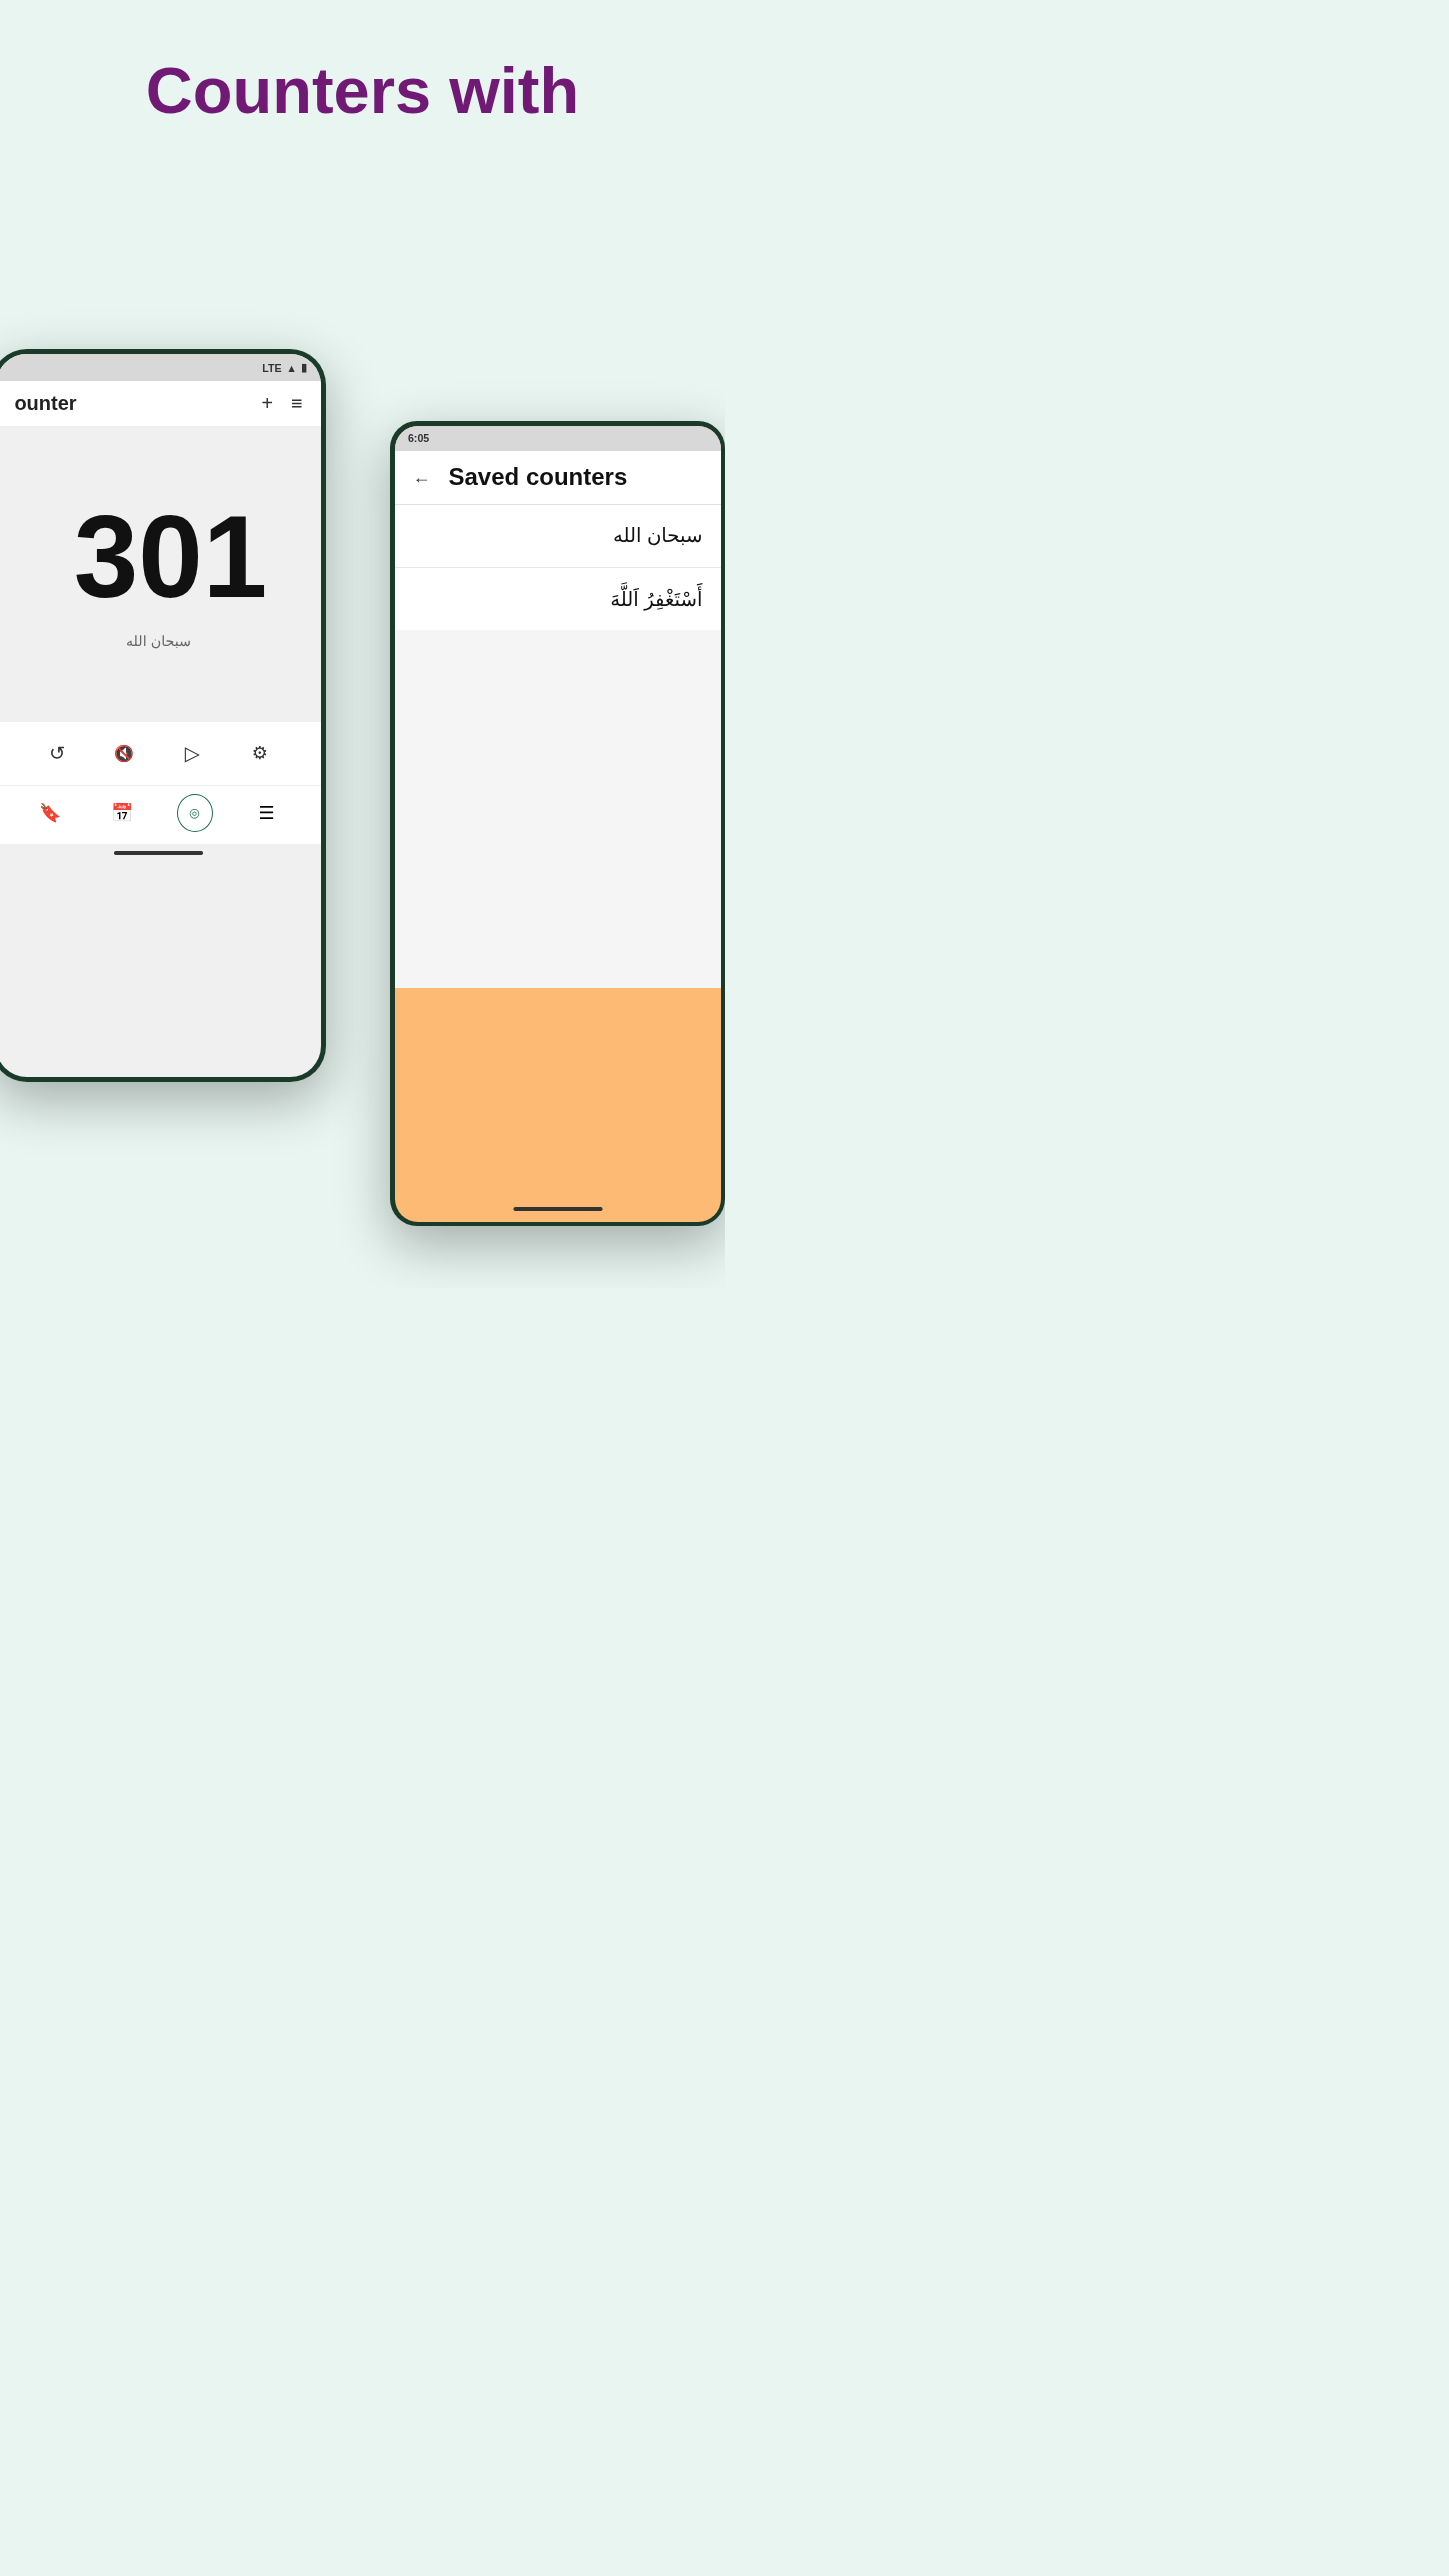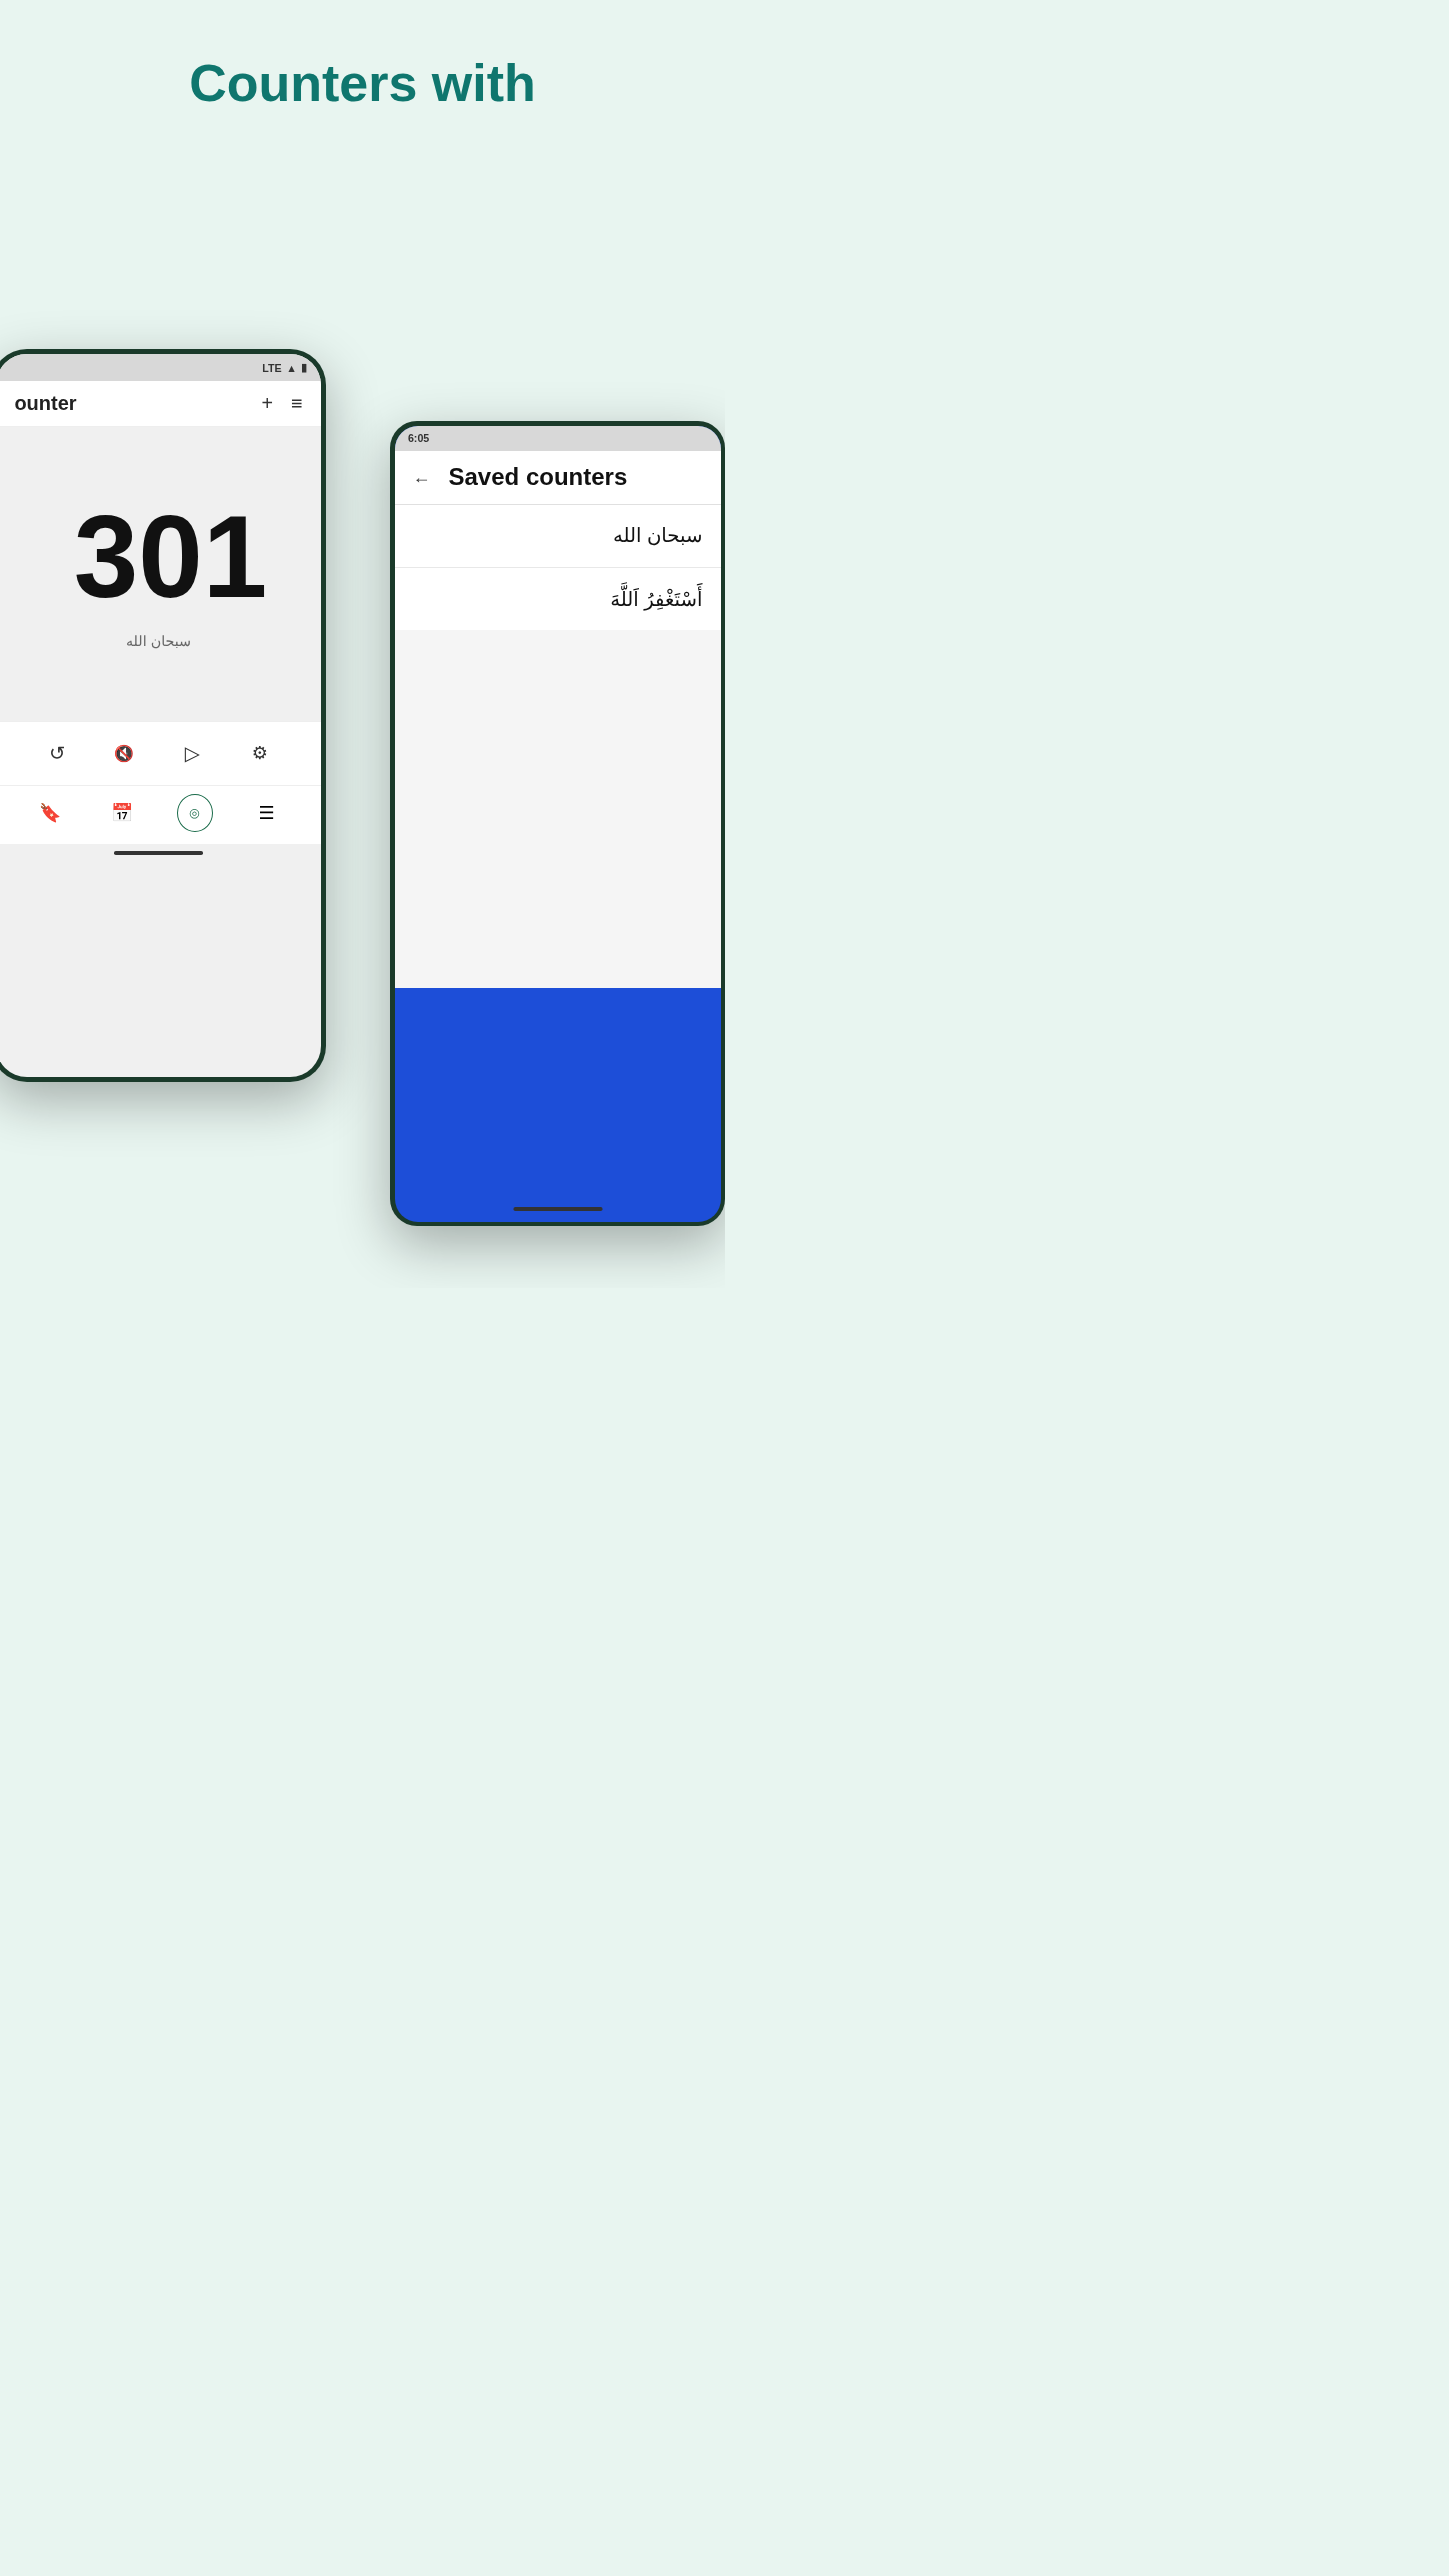--- a/index.html
+++ b/index.html
@@ -9,22 +9,22 @@
       height: 1288px;
       background-color: #e8f5f0;
       font-family: -apple-system, BlinkMacSystemFont, 'Segoe UI', sans-serif;
       overflow: hidden;
       position: relative;
     }
 
     .page-title {
       text-align: center;
       padding: 54px 36px 36px;
-      color: #0f766e;
-      font-size: 52px;
+      color: #701a75;
+      font-size: 65px;
       font-weight: 800;
       line-height: 1.15;
     }
 
     .phones-container {
       display: flex;
       position: absolute;
       top: 349px;
       left: 0;
       width: 100%;
@@ -189,21 +189,21 @@
       overflow: hidden;
       box-shadow: 0 18px 54px rgba(0,0,0,0.3);
     }
 
     .right-phone-inner {
       position: absolute;
       top: 4.5px;
       left: 4.5px;
       right: 4.5px;
       bottom: 4.5px;
-      background: #1d4ed8;
+      background: #fdba74;
       border-radius: 23px;
       overflow: hidden;
     }
 
     .right-status-bar {
       background: #d8d8d8;
       height: 25px;
       display: flex;
       align-items: center;
       padding: 0 13.4px;

